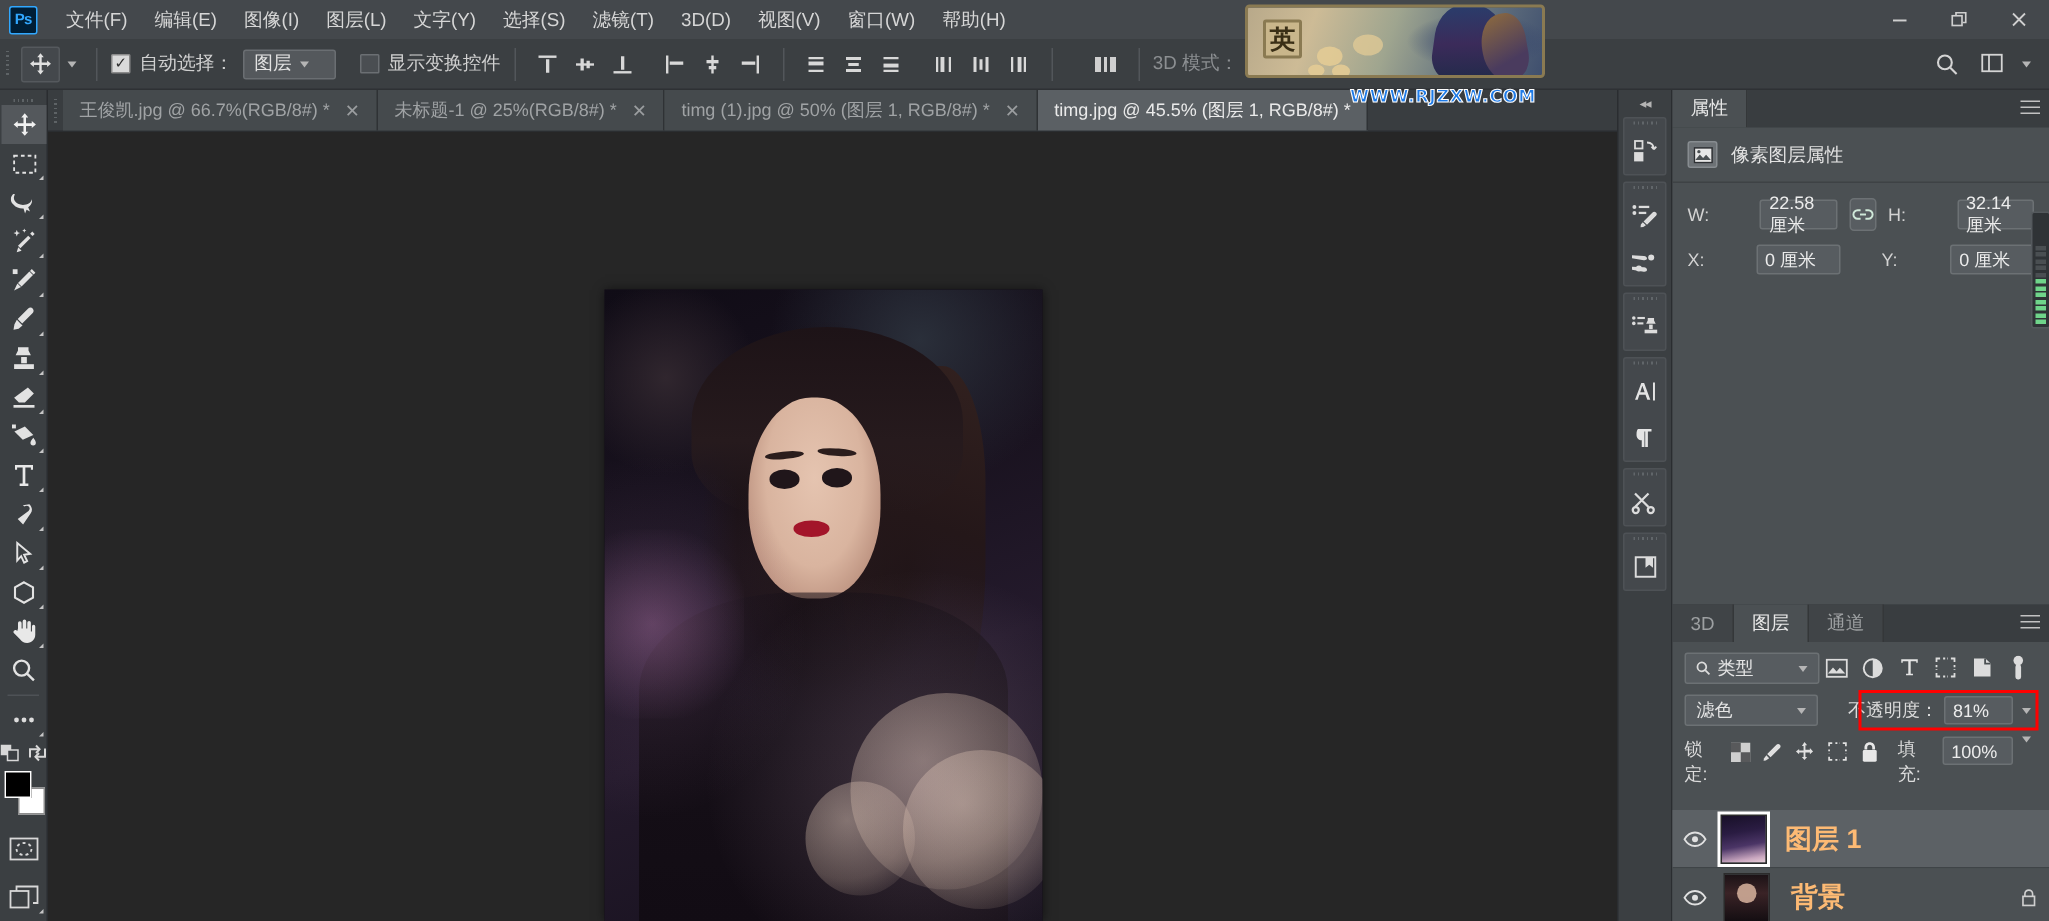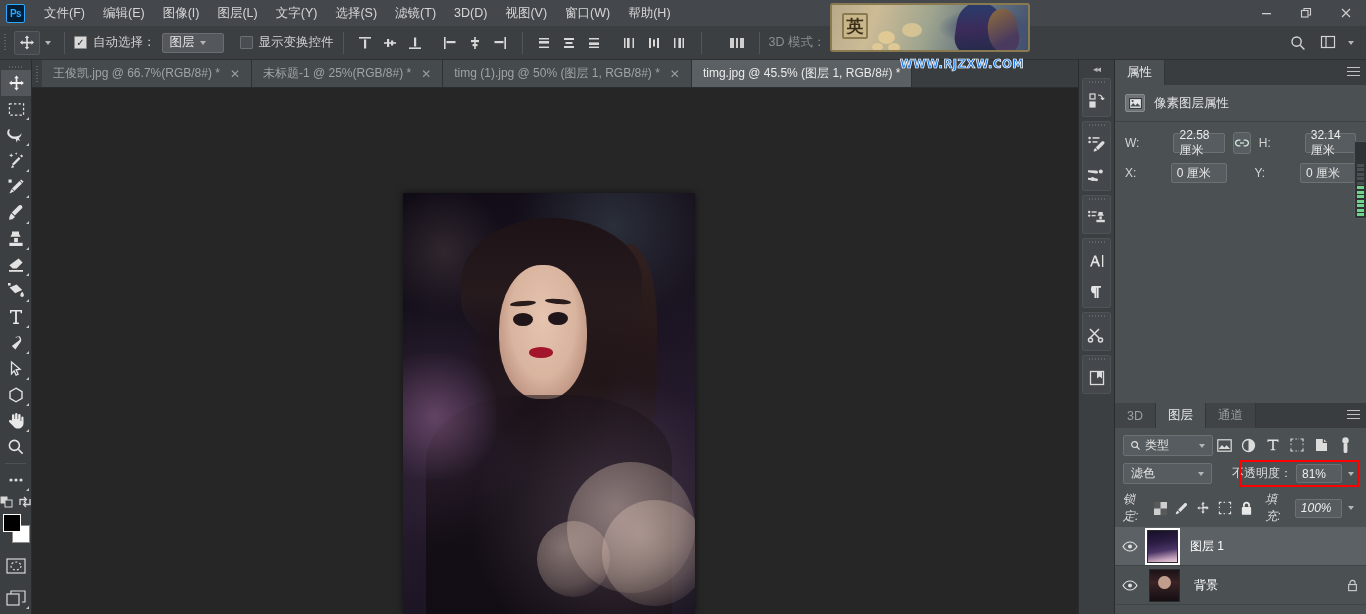--- a/index.html
+++ b/index.html
@@ -271,21 +271,21 @@
   .opa-label { font-size: 12px; color:#dcdcdc; white-space: nowrap; }
   .opa-val {
     height: 19px; width: 46px; background: #575c60; border: 1px solid #6c7174; border-radius: 2px;
     display:flex; align-items:center; justify-content:flex-start; padding: 0 5px;
     font-size: 12px; color:#ececec; margin-left: 4px;
   }
   .redbox {
     position: absolute; left: 124px; top: 0px; width: 120px; height: 27px;
     border: 2px solid #ff0000; pointer-events: none;
   }
-  .lp-lock { display:flex; align-items:center; padding: 3px 8px 2px; font-size:12px; color:#dcdcdc;font-style:italic; }
+  .lp-lock { display:flex; align-items:flex-start; padding: 3px 8px 15px; font-size:12px; color:#dcdcdc; }
   .lock-ico { width: 22px; height: 20px; display:flex; align-items:center; justify-content:center; }
   .fill-val {
     height: 19px; width: 48px; background: #575c60; border: 1px solid #6c7174; border-radius: 2px;
     display:flex; align-items:center; padding:0 5px; font-size:12px; color:#ececec; margin-left: 3px;
   }
   .layer-row {
     display: flex; align-items: center; height: 39px; border-bottom: 1px solid #3f4447;
     background: #4b5053;
   }
   .layer-row.sel { background: #5c6165; }
@@ -294,21 +294,21 @@
     width: 31px; height: 33px; border: 1px solid #2b2b2b; overflow:hidden; position:relative;
     flex: 0 0 auto;
   }
   .thumb.selected { box-shadow: 0 0 0 2px #ffffff; margin: 0 2px; }
   .th-a { position:absolute; inset:0;
     background: linear-gradient(170deg,#181028 0%, #2a1c42 35%, #4b3566 62%, #caa7c0 88%, #e8d0d8 100%); }
   .th-b { position:absolute; inset:0;
     background: linear-gradient(180deg,#1b1216 0%, #3a2326 40%, #140e12 100%); }
   .th-b::after{ content:""; position:absolute; left:28%; top:20%; width:44%; height:44%;
     border-radius:50%; background:#d9b49f; opacity:.85; }
-  .layer-name { font-size: 12px; color: #ffffff; margin-left: 10px; flex: 1; }
+  .layer-name { font-size: 18px; color: #fdba74; margin-left: 10px; flex: 1; font-weight: bold; }
   .layer-lock { width: 28px; display:flex; align-items:center; justify-content:center; }
 
   .panel-divider { height: 1px; background: #33373a; }
 
   
   .watermark {
     position: absolute; left: 822px; top: 0px; width: 218px; height: 68px;
     pointer-events: none;
   }
   .wm-banner {

